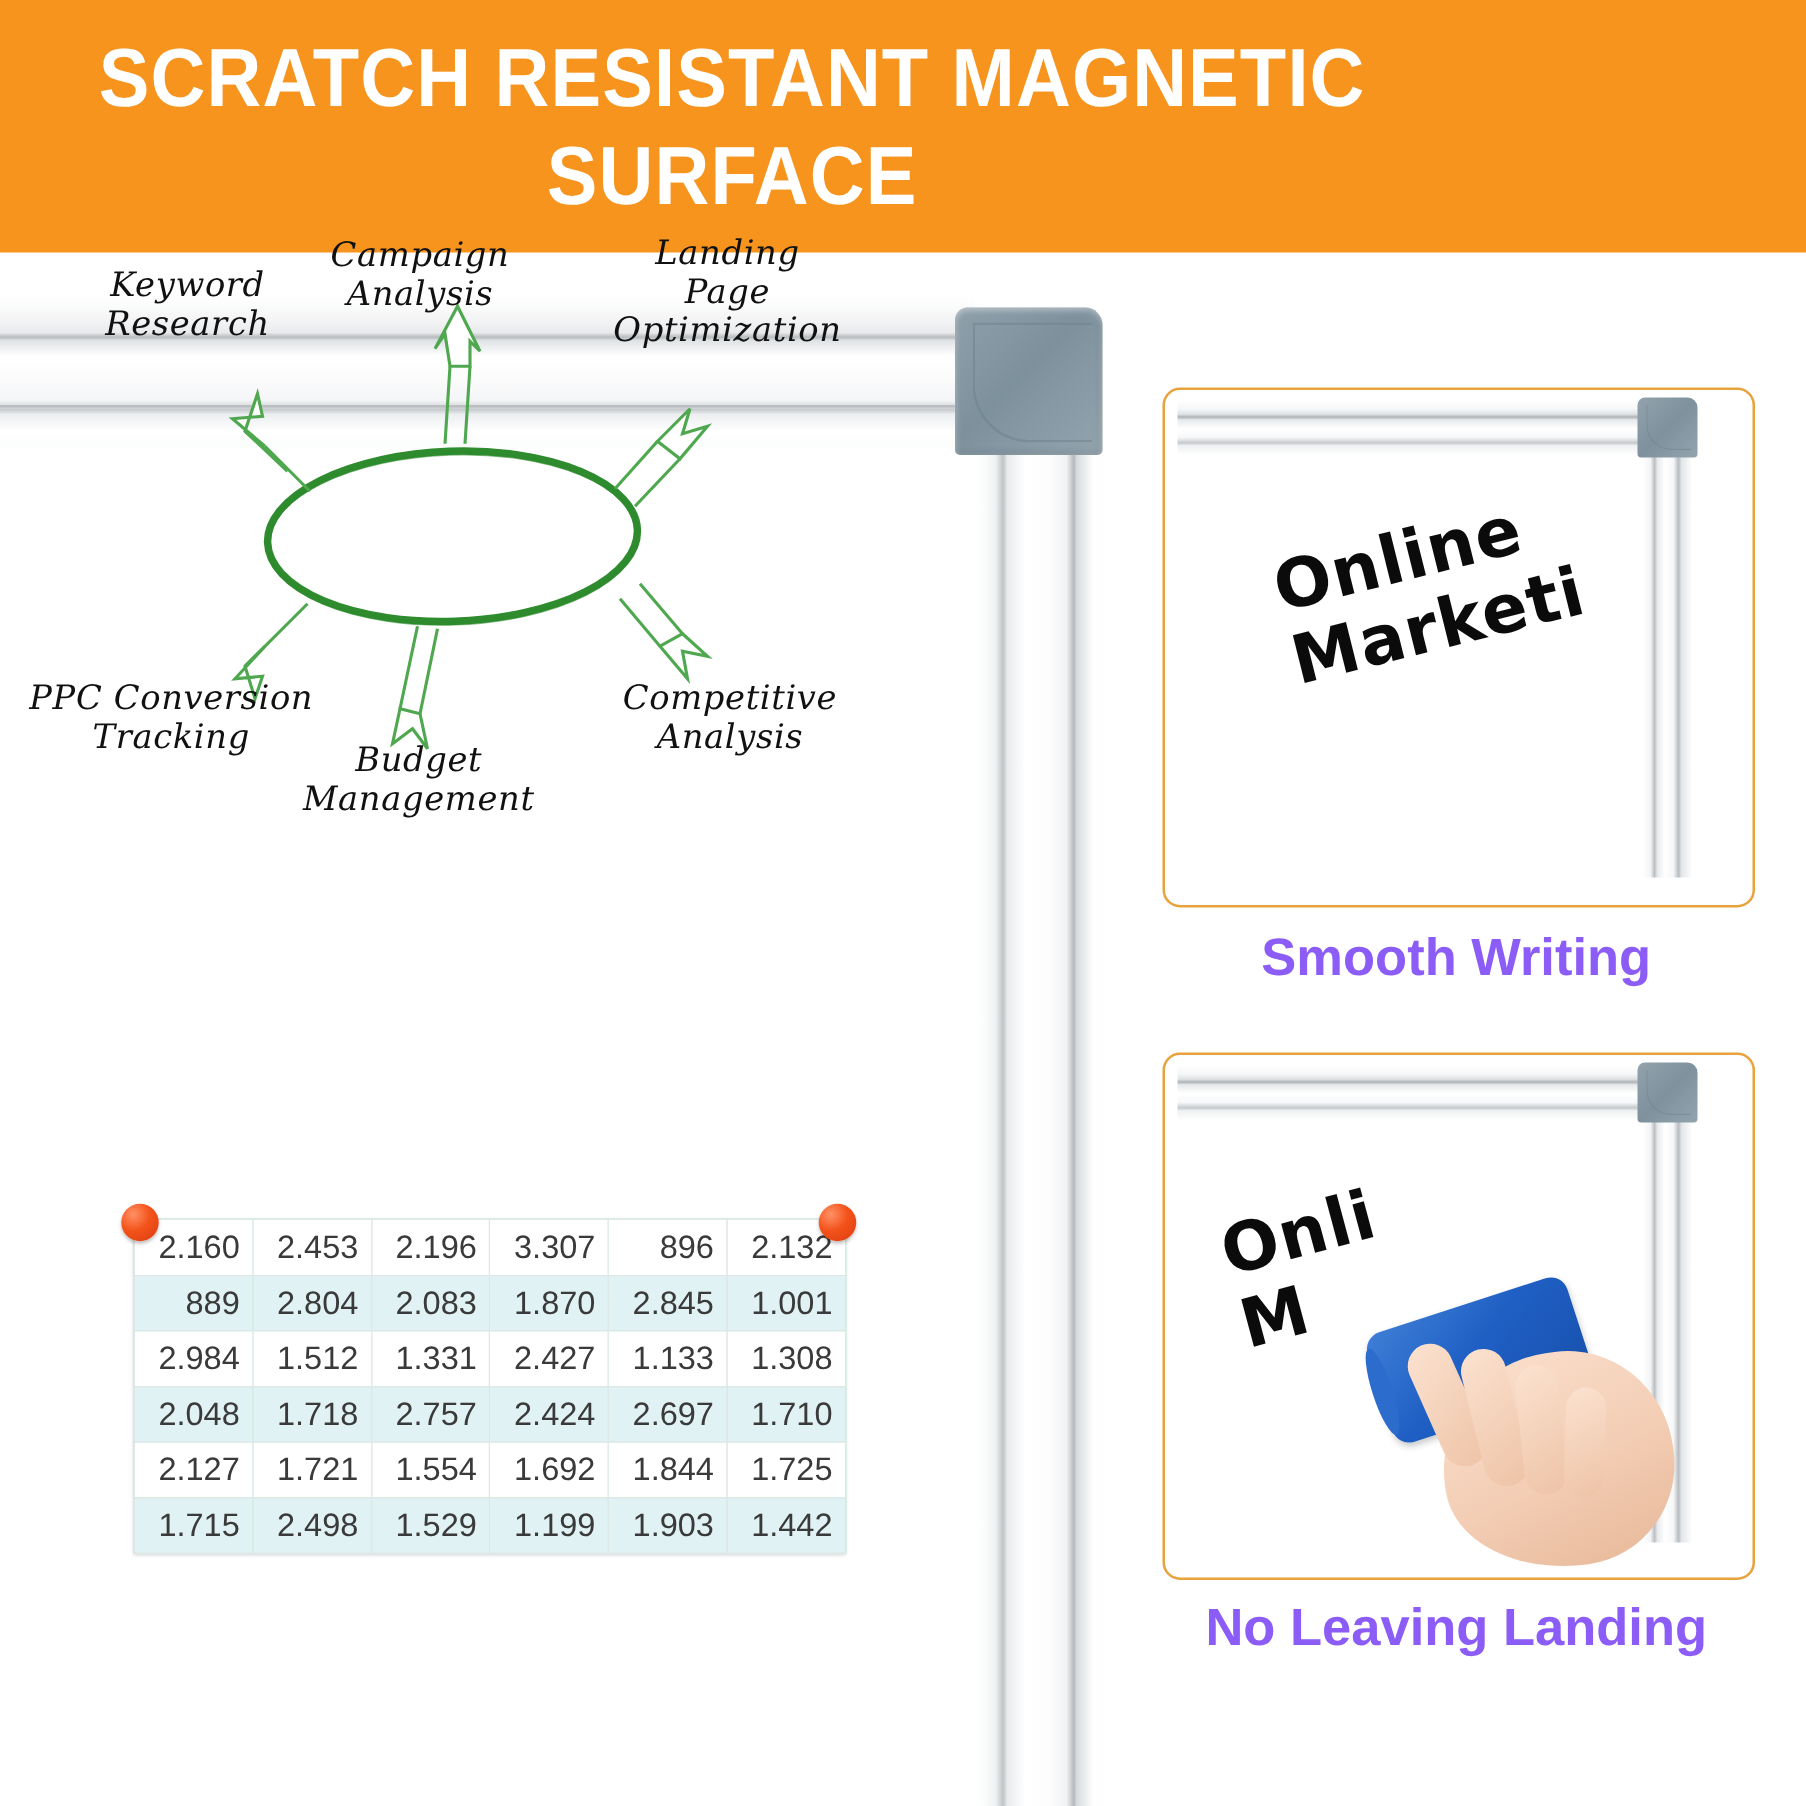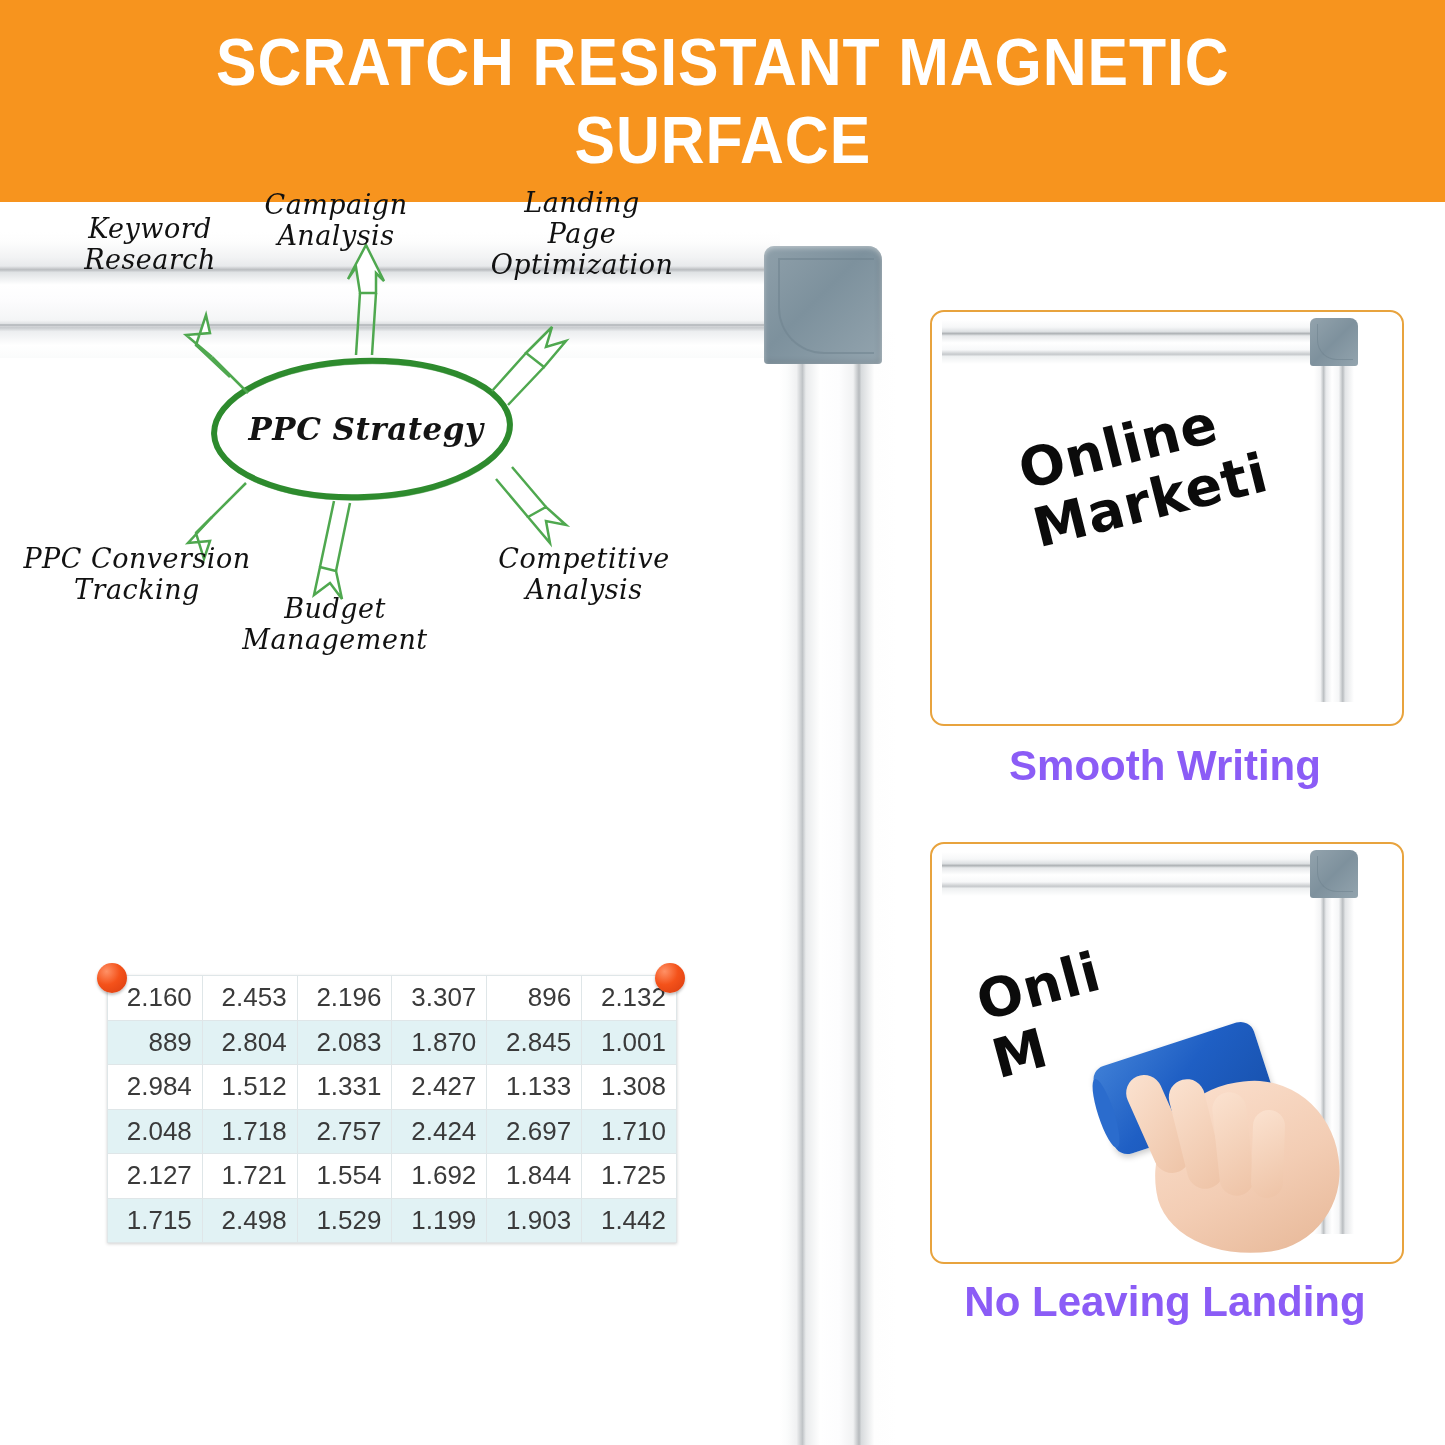--- a/index.html
+++ b/index.html
@@ -8,21 +8,21 @@
     background:#ffffff;
     font-family:"Liberation Sans", sans-serif;
     overflow:hidden;
     position:relative;
   }
 
   
   #banner{
     position:absolute;left:0;top:0;width:1445px;height:202px;
     background:#F7941E;
-    display:flex;align-items:center;justify-content:center;
+    display:flex;align-items:center;justify-content:flex-start;
     box-sizing:border-box;
   }
   #banner-text{
     color:#ffffff;
     font-family:"Liberation Sans", sans-serif;
     font-weight:bold;
     font-size:66px;
     line-height:78px;
     letter-spacing:1px;
     text-align:center;
@@ -293,21 +293,20 @@
 
   <div class="dg-label" style="left:-48px;top:348px;width:250px;">PPC Conversion
 Tracking</div>
 
   <div class="dg-label" style="left:160px;top:398px;width:230px;">Budget
 Management</div>
 
   <div class="dg-label" style="left:414px;top:348px;width:220px;">Competitive
 Analysis</div>
 
-  <div class="dg-center" style="left:186px;top:216px;width:240px;text-align:center;">PPC Strategy</div>
 </div>
 
 <div id="tbl-wrap">
   <table class="grid">
     <tbody>
         <tr>
           <td>2.160</td>
           <td>2.453</td>
           <td>2.196</td>
           <td>3.307</td>

